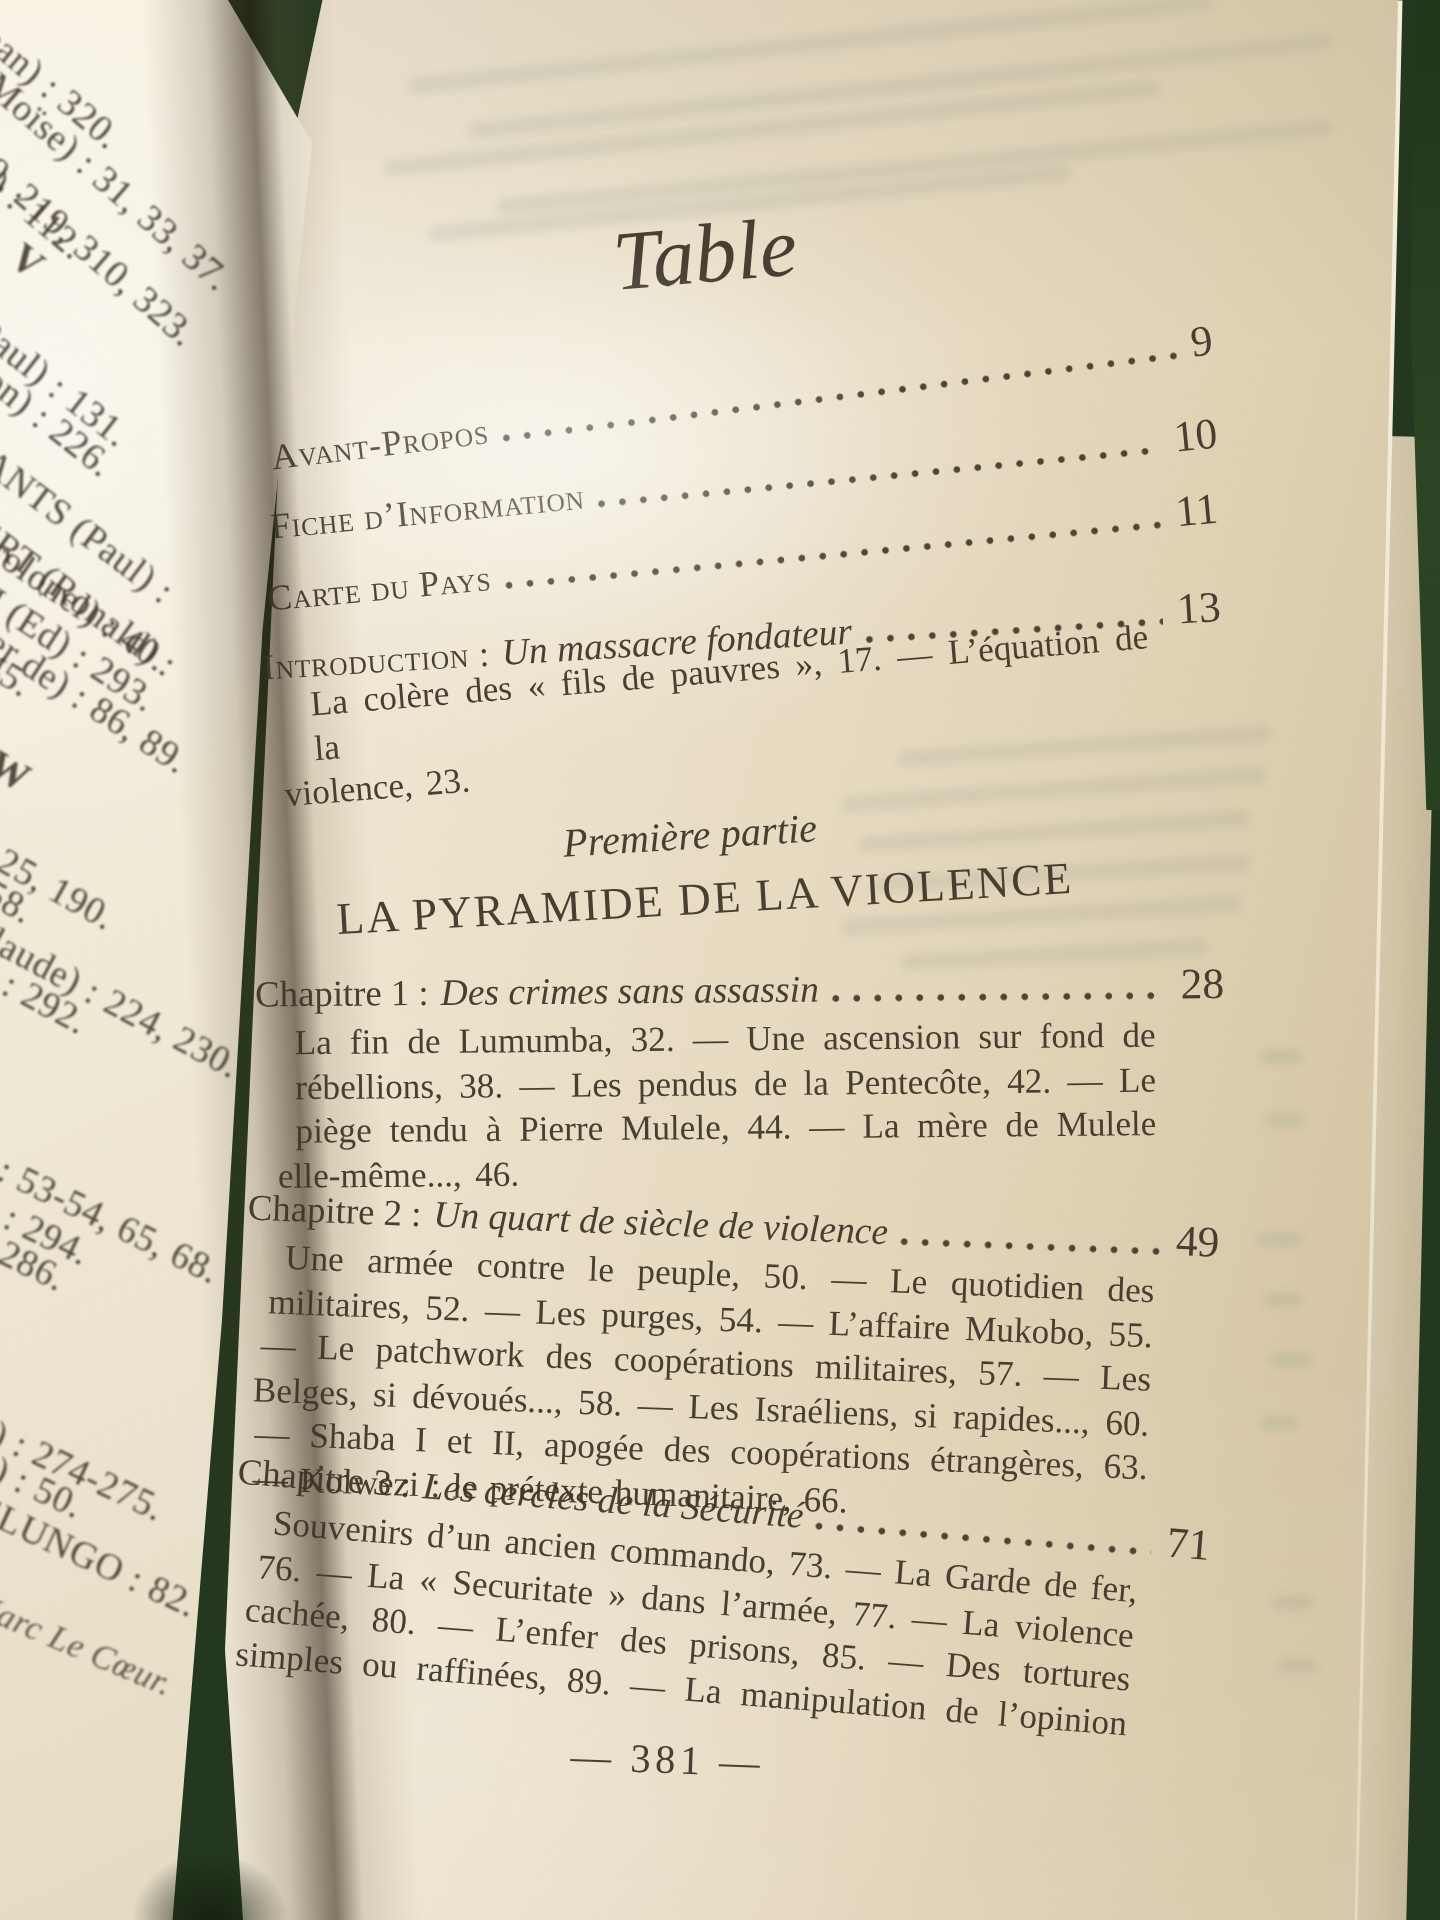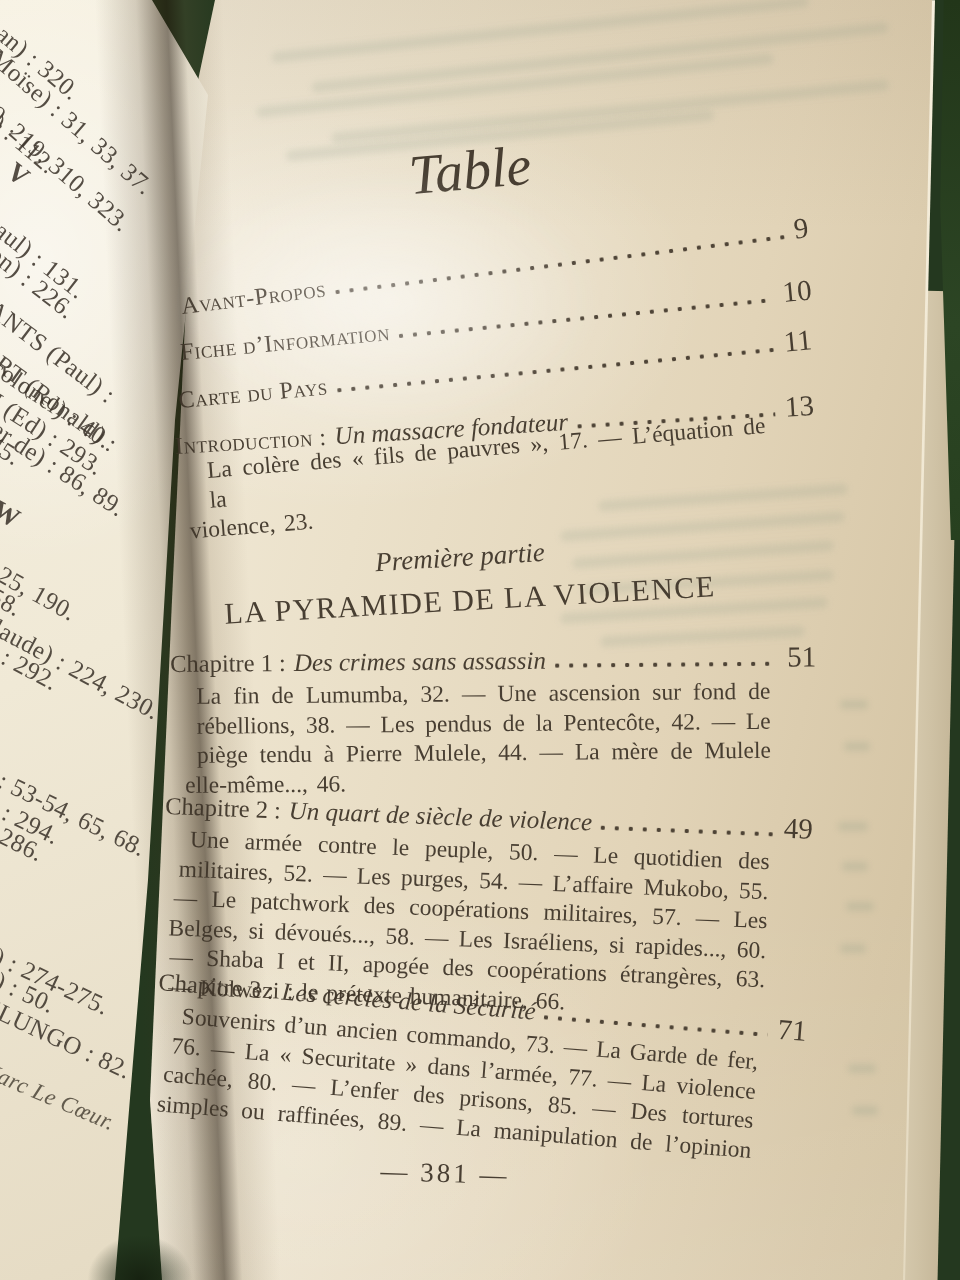--- a/index.html
+++ b/index.html
@@ -168,21 +168,21 @@
 </div>
 
 <div class="part-kicker ink">Première partie</div>
 <div class="part-title ink">LA PYRAMIDE DE LA VIOLENCE</div>
 
 <div class="chap ink" style="left:170px;top:646px;width:646px;transform:rotate(-0.5deg)">
   <div class="chap-head">
     <span class="chap-label">Chapitre 1 :</span>
     <span class="chap-title">Des crimes sans assassin</span>
     <div class="dots"></div>
-    <span class="pg">51</span>
+    <span class="pg">28</span>
   </div>
   <div class="chap-sub" style="width:574px">
     <div class="ln fill">La fin de Lumumba, 32. — Une ascension sur fond de</div>
     <div class="ln fill">rébellions, 38. — Les pendus de la Pentecôte, 42. — Le</div>
     <div class="ln fill">piège tendu à Pierre Mulele, 44. — La mère de Mulele</div>
     <div class="ln" style="margin-left:-12px">elle-même..., 46.</div>
   </div>
 </div>
 
 <div class="chap ink" style="left:166px;top:788px;width:648px;transform:rotate(2.2deg)">

